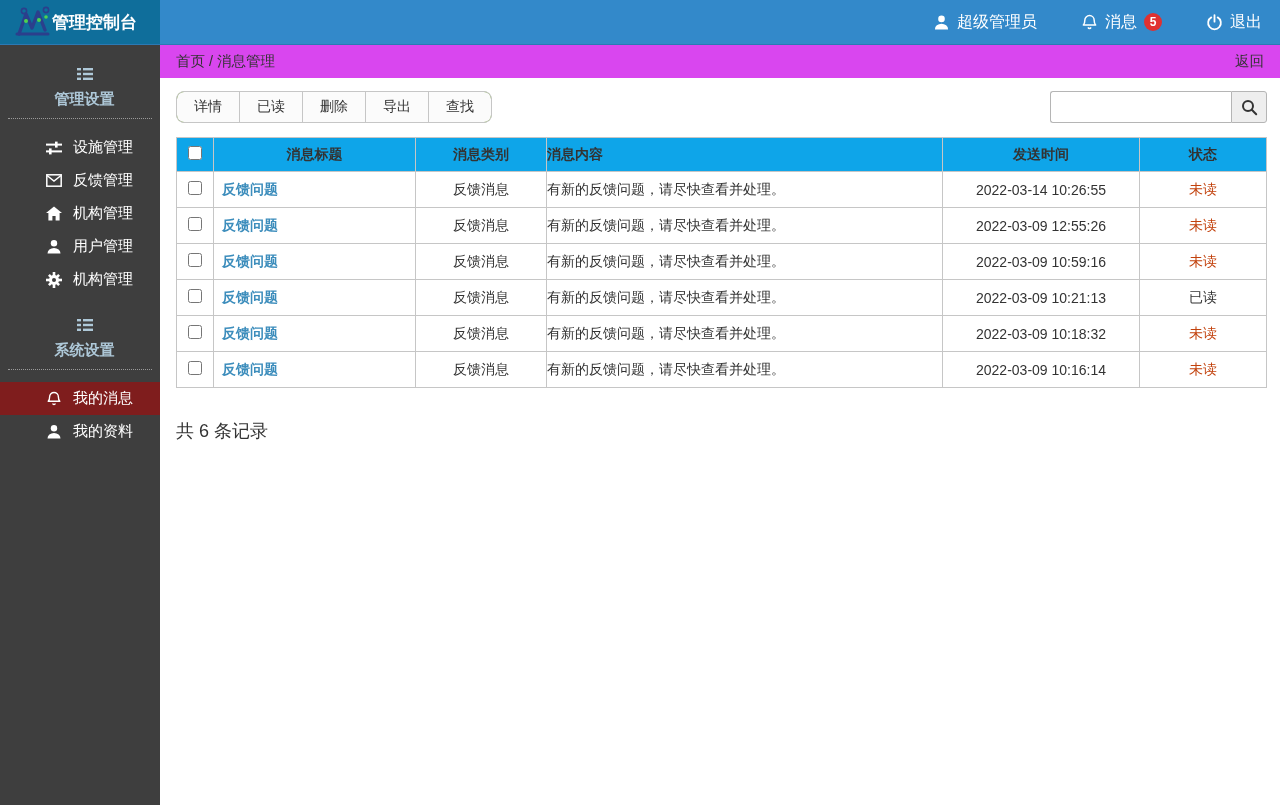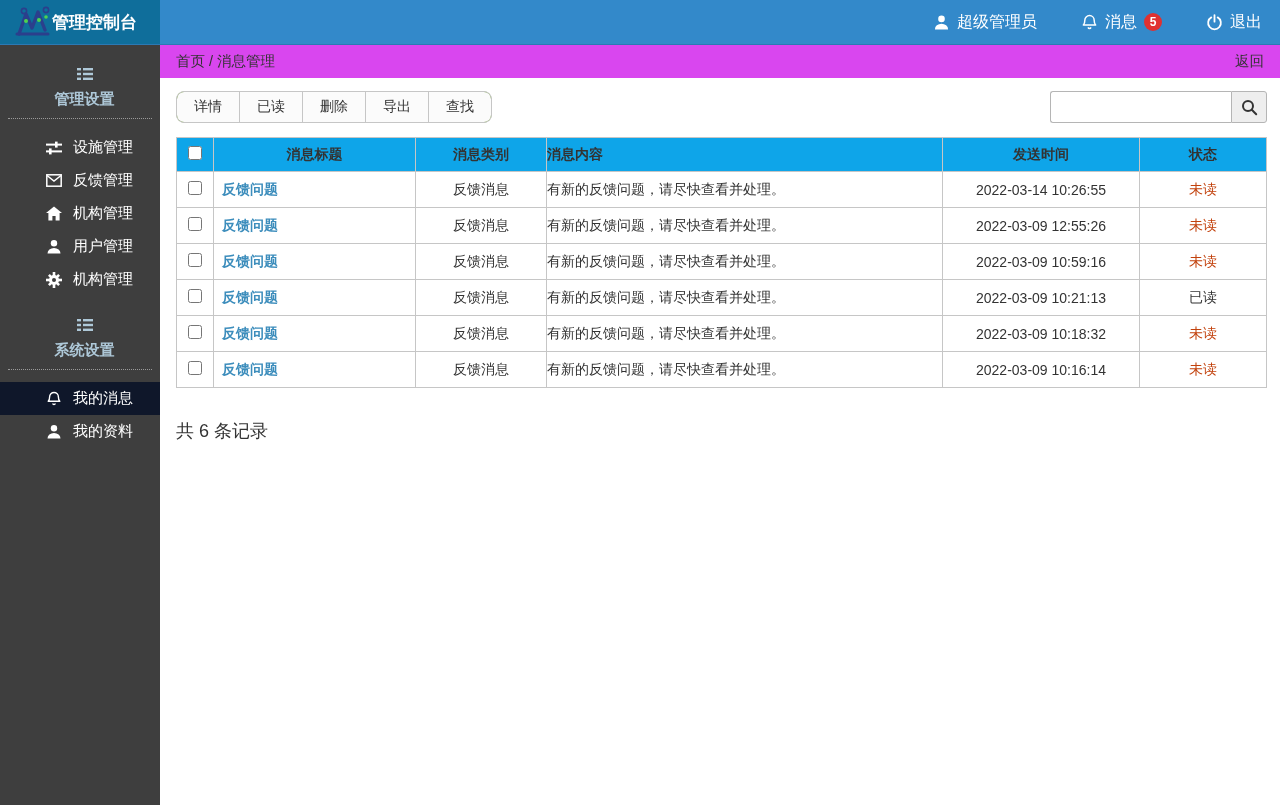--- a/index.html
+++ b/index.html
@@ -20,21 +20,21 @@
 
   
   .sidebar { position:absolute; left:0; top:45px; width:160px; height:760px;
     background:#3e3e3e; color:#fff; }
   .side-section { padding-top:16px; }
   .section-title { display:flex; align-items:center; gap:9px; color:#aec8d8;
     font-size:15px; font-weight:bold; padding:6px 0 9px 9px;flex-direction:column; }
   .section-sep { border-bottom:1px dotted #9a9a9a; margin:0 8px 12px 8px; }
   .nav-item { display:flex; align-items:center; gap:11px; height:33px;
     padding-left:46px; font-size:15px; cursor:pointer; }
-  .nav-item.active { background:#0f172a; }
+  .nav-item.active { background:#7f1d1d; }
   .icon { display:inline-flex; align-items:center; justify-content:center; flex:none; }
 
   
   .main { position:absolute; left:160px; top:45px; width:1120px; height:760px; background:#fff; }
   .breadcrumb-bar { height:33px; background:#d946ef; display:flex; align-items:center;
     padding:0 16px; font-size:14.5px; color:#333; }
   .back-link { margin-left:auto; cursor:pointer; }
 
   .content { padding:13px 13px 0 16px; }
   .toolbar-row { display:flex; align-items:center; margin-bottom:14px; }

